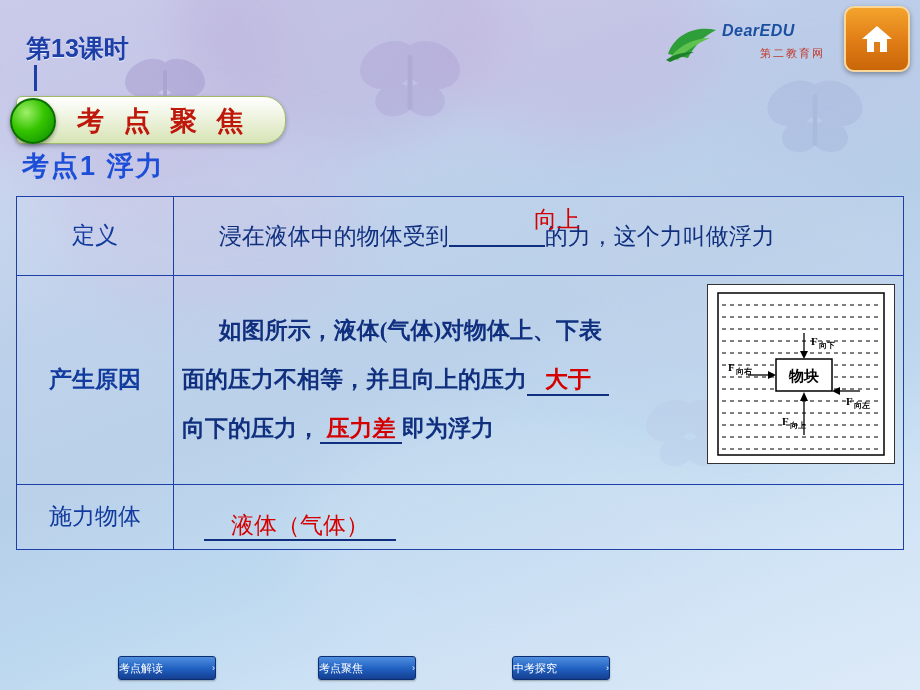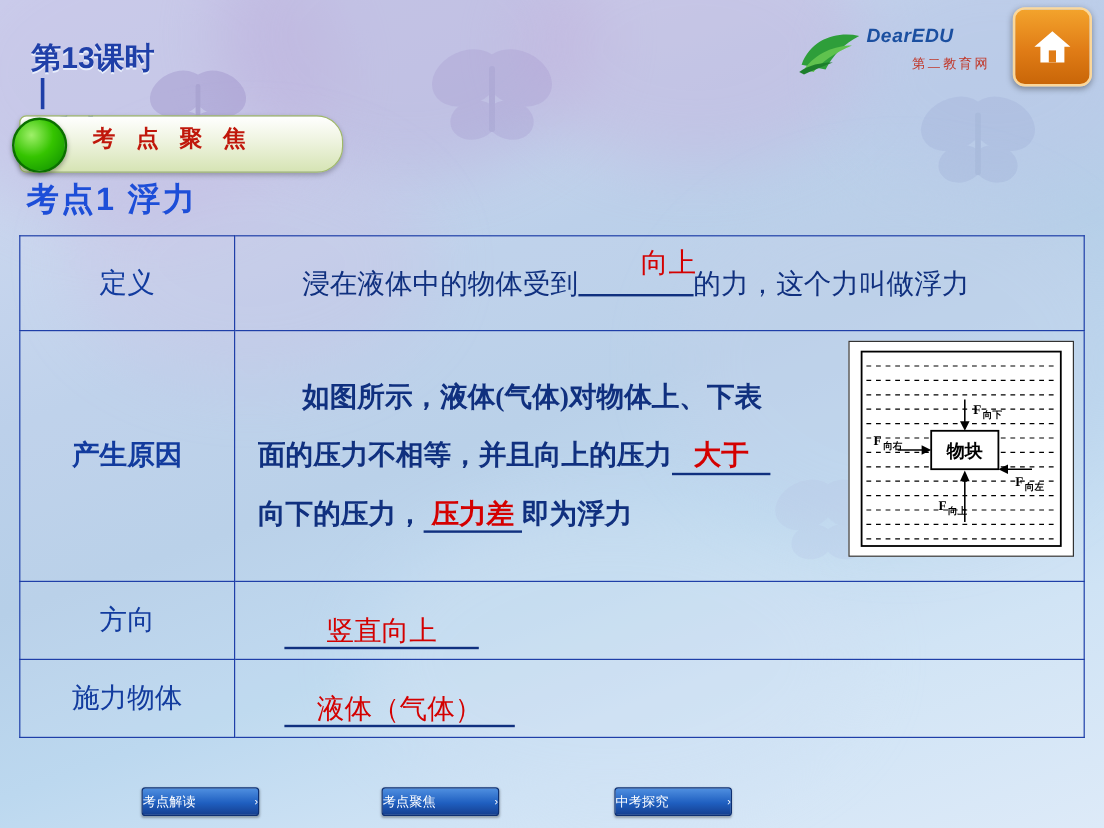--- a/index.html
+++ b/index.html
@@ -72,21 +72,21 @@
   .focus-banner{
     position:absolute;left:16px;top:96px;width:268px;height:46px;
     border-radius:6px 22px 22px 6px;
     background:linear-gradient(180deg,#ffffff 0%,#eef3df 45%,#d6e4b4 100%);
     border:1px solid #9fb86a;
     box-shadow:0 2px 4px rgba(0,0,0,.25);
   }
   .focus-banner .txt{
     position:absolute;left:60px;top:6px;
     font-family:"Liberation Sans",sans-serif;
-    font-weight:bold;font-size:19px;color:#c0170b;
+    font-weight:bold;font-size:27px;color:#c0170b;
     letter-spacing:6px;
   }
   .green-ball{
     position:absolute;left:10px;top:98px;width:42px;height:42px;border-radius:50%;
     background:radial-gradient(circle at 34% 30%,#9ff06a 0%,#35c400 45%,#0a8a00 100%);
     border:2px solid #0b6f00;
     box-shadow:0 2px 4px rgba(0,0,0,.35);
   }
   .kaodian-1{
     position:absolute;left:22px;top:148px;
@@ -97,21 +97,21 @@
 
   
   .tbl{
     position:absolute;left:16px;top:196px;width:888px;
     border-collapse:collapse;
     background:rgba(255,255,255,0.06);
   }
   .tbl td{
     border:1px solid #1f3fa8;
     vertical-align:middle;
-    padding:6px 19px;
+    padding:6px 8px;
     color:#10307f;
     font-size:23px;
     line-height:1.38;
   }
   .tbl td.label{
     width:140px;text-align:center;color:#123b9e;font-size:23px;
   }
   .red{color:#d40000;}
   .ul{
     display:inline-block;border-bottom:2px solid #10307f;
@@ -315,26 +315,20 @@
           <line x1="96" y1="150" x2="96" y2="110" stroke="#000" stroke-width="1.3"></line>
           <polygon points="96,107 92,116 100,116" fill="#000"></polygon>
           <text x="74" y="140" font-family="Liberation Serif, serif" font-size="11" fill="#000">F</text>
           <text x="82" y="143" font-family="Liberation Serif, serif" font-size="8" fill="#000">向上</text>
         </svg>
       </div>
     </td>
   </tr>
 
 
-  <tr class="row-dir">
-    <td class="label">方向</td>
-    <td>
-      <span class="ul" style="margin-left:22px;min-width:150px;">竖直向上</span>
-    </td>
-  </tr>
 
   <tr class="row-obj">
     <td class="label">施力物体</td>
     <td>
       <span class="ul" style="margin-left:22px;min-width:180px;">液体（气体）</span>
     </td>
   </tr>
 </tbody>
   </table>
 

